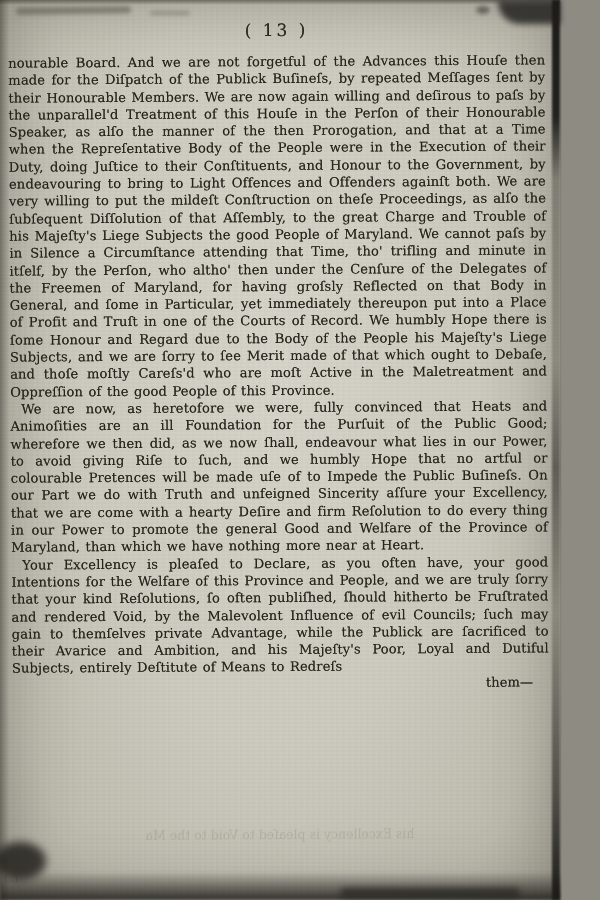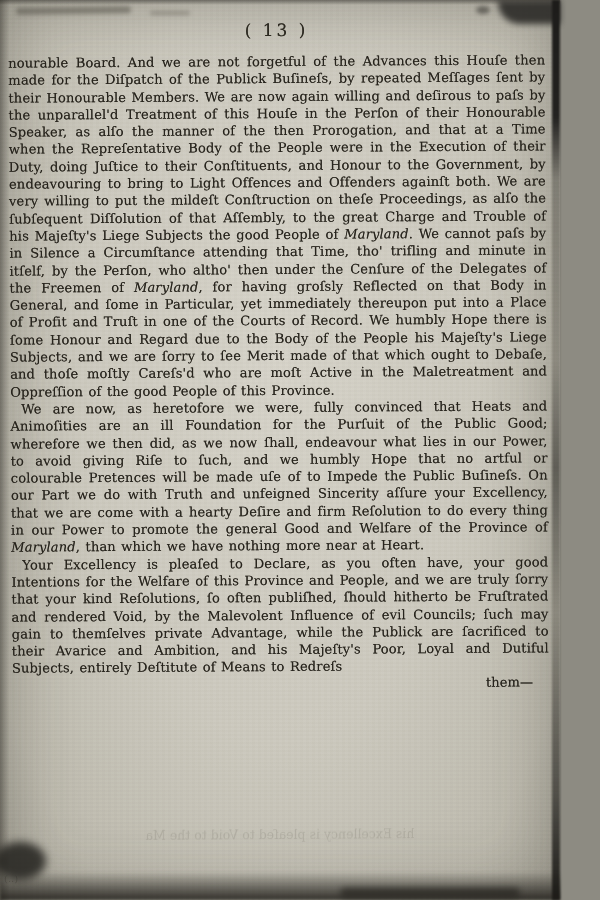--- a/index.html
+++ b/index.html
@@ -23,21 +23,21 @@
     margin-bottom:13px;color:#2b2820;
     text-shadow:0 0 .5px rgba(40,36,28,.6);
   }
   .para{
     margin:0;text-align:justify;
     font-size:13.1px;line-height:17.3px;
     letter-spacing:.12px;word-spacing:1.1px;
     text-shadow:0 0 .5px rgba(38,34,26,.65);
   }
   .para.indent{text-indent:11px;}
-  .ital{font-style:italic;}
+  .ital{}
   .catchword{
     text-align:right;font-size:13.1px;padding-right:16px;
     text-shadow:0 0 .5px rgba(38,34,26,.65);
   }
   .bleed{
     position:absolute;left:60px;right:60px;bottom:58px;
     transform:scaleX(-1) rotate(.4deg);
     opacity:.13;color:#3b372d;font-size:12.5px;text-align:center;
     filter:blur(.4px);pointer-events:none;
   }

